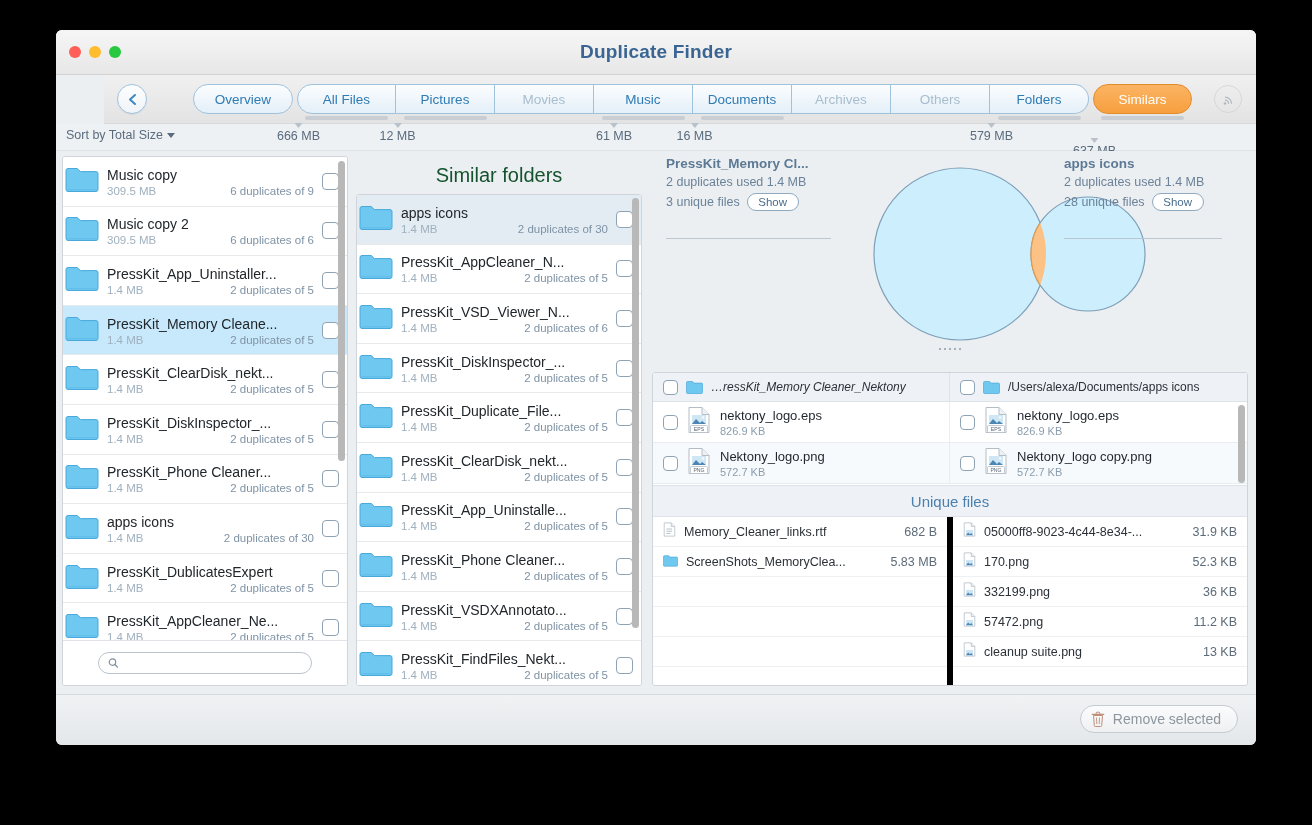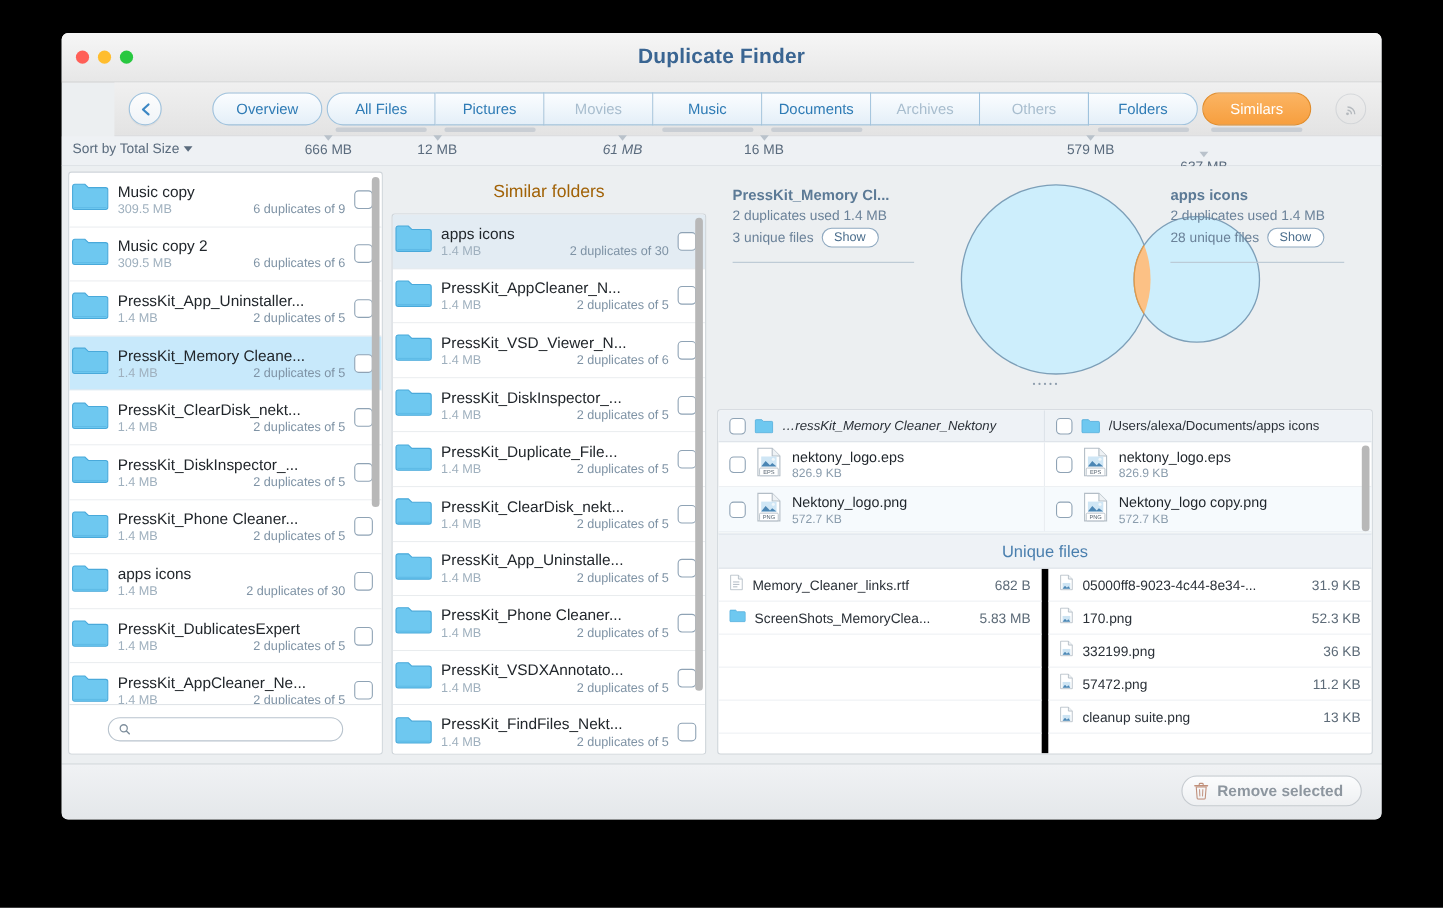--- a/index.html
+++ b/index.html
@@ -146,36 +146,36 @@
     position:absolute;right:2px;width:7px;border-radius:4px;background:#b8b8b8;
   }
 
   
   .col-mid{
     width:286px;flex:0 0 286px;margin:5px 0 8px 8px;position:relative;
     display:flex;flex-direction:column;
   }
   .midtitle{
     flex:0 0 38px;display:flex;align-items:center;justify-content:center;
-    font-size:16px;color:#a16207;
+    font-size:20px;color:#14532d;
   }
   .midlist{
     flex:1 1 auto;background:#fff;border:1px solid #cfd5da;border-radius:3px;
     position:relative;overflow:hidden;
   }
   .frow.selmid{background:#e3ecf3;}
 
   
   .col-right{
     flex:1 1 auto;margin:5px 8px 8px 10px;position:relative;display:flex;flex-direction:column;
   }
 
   
   .venn{flex:0 0 216px;position:relative;}
-  .vlabel{position:absolute;top:14px;}
+  .vlabel{position:absolute;top:0;}
   .vlabel .vname{font-size:13.5px;font-weight:bold;color:#5c7a96;white-space:nowrap;}
   .vlabel .vdup{font-size:12.5px;color:#6b8299;margin-top:4px;white-space:nowrap;}
   .vline{display:flex;align-items:center;gap:7px;margin-top:4px;}
   .vuni{font-size:12.5px;color:#6b8299;white-space:nowrap;}
   .showbtn{
     height:18px;min-width:52px;padding:0 10px;border:1px solid #8fa9c0;border-radius:9px;
     background:#fff;display:inline-flex;align-items:center;justify-content:center;
     font-size:11.5px;color:#4a6d8c;box-sizing:border-box;
   }
   .vrule{position:absolute;height:1px;background:#bac7d3;}
@@ -229,21 +229,21 @@
 
   
   .footer{
     flex:0 0 50px;height:50px;position:relative;
     background:linear-gradient(#f0f2f4,#e4e7ea);border-top:1px solid #d5d9dd;
   }
   .removebtn{
     position:absolute;right:18px;top:10px;height:28px;padding:0 16px 0 10px;
     border:1px solid #c6cbd0;border-radius:14px;background:linear-gradient(#fbfcfd,#eef0f2);
     display:flex;align-items:center;gap:8px;box-sizing:border-box;
-    font-size:14px;color:#8d969f;font-weight:bold;
+    font-size:14px;color:#8d969f;
   }
 </style>
 </head>
 <body>
 
 <div class="screen">
   <div class="window">
 
     <div class="titlebar">
       <div class="traffic">
@@ -290,21 +290,21 @@
     </div>
 
     <div class="sizerow">
       <div class="sortby">
         <span>Sort by Total Size</span>
         <span class="caret"></span>
       </div>
       <div id="sizelabels">
           <div class="sizelbl" style="left: 242.5px;"><span class="tri"></span><span>666 MB</span></div>
           <div class="sizelbl" style="left: 341.5px;"><span class="tri"></span><span>12 MB</span></div>
-          <div class="sizelbl" style="left: 510px; font-style: italic;"><span class="tri"></span><span>61 MB</span></div>
+          <div class="sizelbl" style="left: 558px;"><span class="tri"></span><span>61 MB</span></div>
           <div class="sizelbl" style="left: 638.5px;"><span class="tri"></span><span>16 MB</span></div>
           <div class="sizelbl" style="left: 935.5px;"><span class="tri"></span><span>579 MB</span></div>
           <div class="sizelbl" style="left: 1038.5px; margin-top: 15px;"><span class="tri"></span><span>637 MB</span></div>
         </div>
     </div>
 
     <div class="body">
 
       <div class="col-left">
         <div class="flist" id="sidebar-list">

